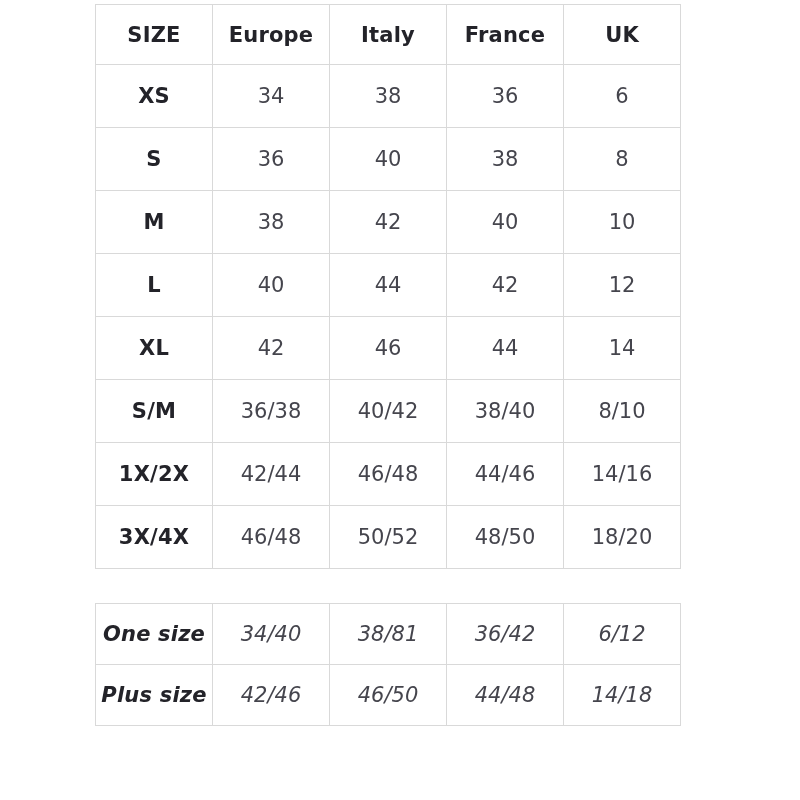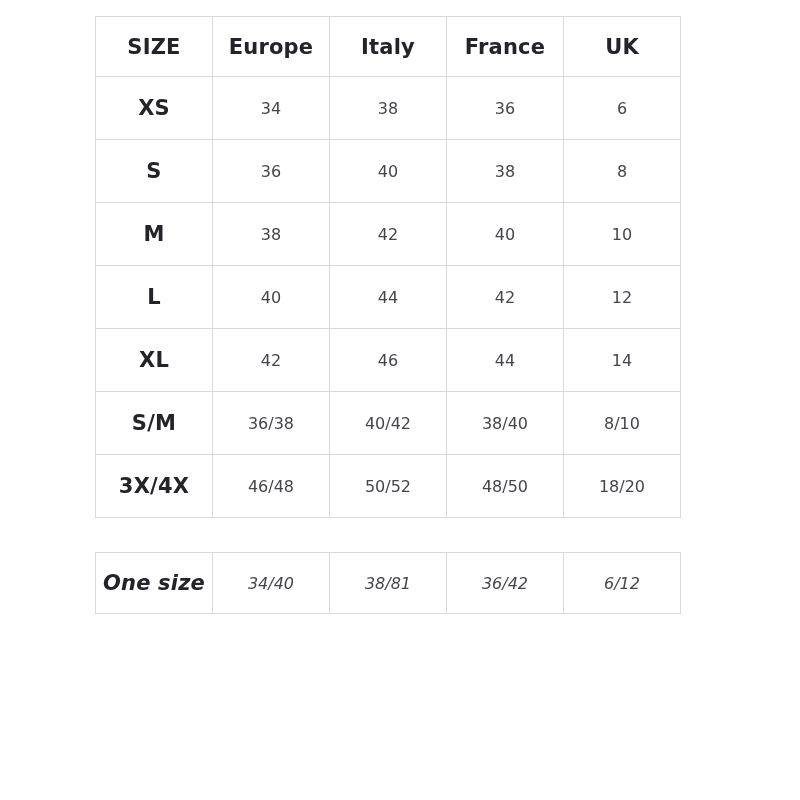--- a/index.html
+++ b/index.html
@@ -9,21 +9,21 @@
   }
   body {
     width: 800px;
     height: 800px;
     position: relative;
     font-family: "DejaVu Sans", "Liberation Sans", sans-serif;
   }
   .chart-wrap {
     position: absolute;
     left: 95px;
-    top: 16px;
+    top: 4px;
     width: 585px;
   }
   table.size-table {
     border-collapse: collapse;
     table-layout: fixed;
     width: 585px;
   }
   table.size-table td {
     border: 1px solid #d9d9d9;
     text-align: center;
@@ -40,21 +40,21 @@
   .t2 td               { height: 60px; font-style: italic; }
 
   .hdr, .lbl {
     font-weight: bold;
     font-size: 21px;
     color: #232329;
     letter-spacing: 0.2px;
   }
   .val {
     font-weight: normal;
-    font-size: 16px;
+    font-size: 21px;
     color: #45454d;
   }
   .table-gap {
     height: 34px;
   }
 </style>
 </head>
 <body>
 
 <div class="chart-wrap">
@@ -111,20 +111,27 @@
         <td class="val">14</td>
       </tr>
       <tr class="data-row">
         <td class="lbl">S/M</td>
         <td class="val">36/38</td>
         <td class="val">40/42</td>
         <td class="val">38/40</td>
         <td class="val">8/10</td>
       </tr>
       <tr class="data-row">
+        <td class="lbl">1X/2X</td>
+        <td class="val">42/44</td>
+        <td class="val">46/48</td>
+        <td class="val">44/46</td>
+        <td class="val">14/16</td>
+      </tr>
+      <tr class="data-row">
         <td class="lbl">3X/4X</td>
         <td class="val">46/48</td>
         <td class="val">50/52</td>
         <td class="val">48/50</td>
         <td class="val">18/20</td>
       </tr>
     </tbody>
   </table>
 
   <div class="table-gap"></div>
@@ -138,16 +145,23 @@
         <col>
       </colgroup>
     <tbody>
       <tr>
         <td class="lbl">One size</td>
         <td class="val">34/40</td>
         <td class="val">38/81</td>
         <td class="val">36/42</td>
         <td class="val">6/12</td>
       </tr>
+      <tr>
+        <td class="lbl">Plus size</td>
+        <td class="val">42/46</td>
+        <td class="val">46/50</td>
+        <td class="val">44/48</td>
+        <td class="val">14/18</td>
+      </tr>
     </tbody>
   </table>
 
 </div>
 
 </body></html>

